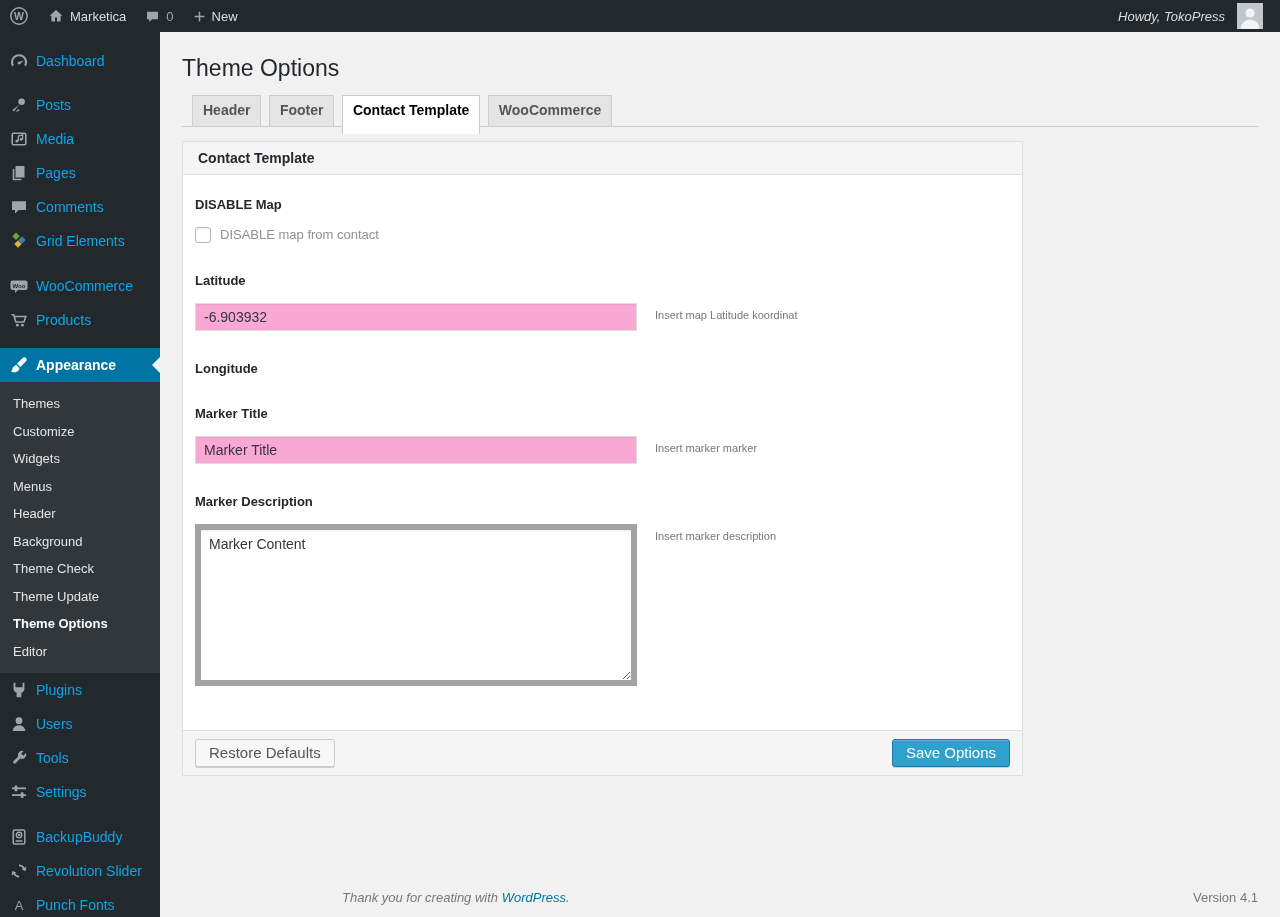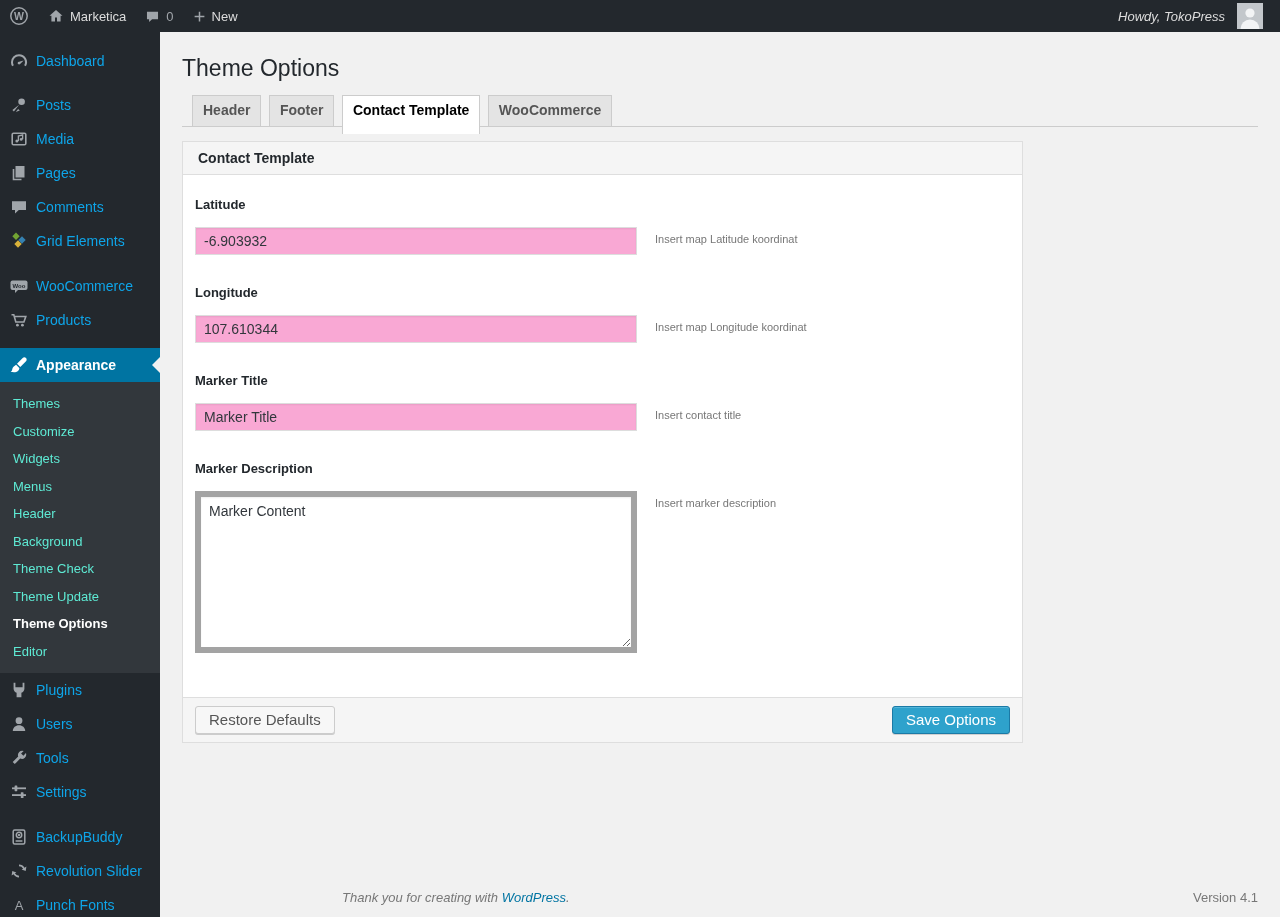--- a/index.html
+++ b/index.html
@@ -27,21 +27,21 @@
   }
   .mi { display:flex; align-items:center; height:34px; font-size:14px; color:#0ea5e9; cursor:pointer; position:relative; }
   .mi .ico { width:20px; height:20px; margin:0 7px 0 9px; display:flex; align-items:center; justify-content:center; flex:0 0 20px; }
   .mi.current { background:#0074a2; color:#fff; font-weight:600; }
   .mi.current::after {
     content:''; position:absolute; right:0; top:50%; margin-top:-8px;
     border:8px solid transparent; border-right-color:#f1f1f1;
   }
   .msep { height:10px; } .msep.s11 { height:11px; }
   .submenu { background:#32373c; padding:8px 0; }
-  .smi { height:27.5px; line-height:27.5px; padding-left:13px; font-size:13px; color:#5eead4; cursor:pointer; }
+  .smi { height:27.5px; line-height:27.5px; padding-left:13px; font-size:13px; color:#e5e5e5; cursor:pointer; }
   .smi.current { color:#fff; font-weight:bold; }
   
   .content { position:absolute; left:160px; top:32px; right:0; bottom:0; background:#f1f1f1; padding:0 22px; }
   h1.page-title { padding-top:22px; font-size:23px; font-weight:400; color:#23282d; line-height:1.3; }
   .nav-tabs { margin-top:10px; position:relative; height:33px; padding-left:10px; }
   .nav-tabs::after { content:''; position:absolute; left:0; right:0; bottom:0; height:1px; background:#ccc; }
   .nav-tab {
     position:relative; display:inline-block; margin:1px 3px 0 0; height:31px; line-height:29px;
     padding:0 10px; background:#e4e4e4; border:1px solid #ccc; border-bottom:none;
     font-size:14px; font-weight:600; color:#555; cursor:pointer; vertical-align:top; z-index:1;
@@ -338,42 +338,45 @@
     <span class="nav-tab">Footer</span>
     <span class="nav-tab active">Contact Template</span>
     <span class="nav-tab">WooCommerce</span>
   </div>
 
   <div class="panel">
     <div class="panel-header">Contact Template</div>
 
     <div class="panel-body">
 
+      <div class="field">
+        <div class="field-label">DISABLE Map</div>
+        <div class="checkbox-row">
+          <span class="checkbox"></span>
+          <span class="checkbox-label">DISABLE map from contact</span>
+        </div>
+      </div>
 
       <div class="field">
         <div class="field-label">Latitude</div>
         <div class="field-row">
           <input type="text" class="text-input" value="-6.903932" style="">
           <span class="desc">Insert map Latitude koordinat</span>
         </div>
       </div>
 
       <div class="field">
         <div class="field-label">Longitude</div>
-        <div class="field-row">
-          <input type="text" class="text-input" value="107.610344" style="">
-          <span class="desc">Insert map Longitude koordinat</span>
-        </div>
       </div>
 
       <div class="field">
         <div class="field-label">Marker Title</div>
         <div class="field-row">
           <input type="text" class="text-input" value="Marker Title" style="">
-          <span class="desc">Insert contact title</span>
+          <span class="desc">Insert marker marker</span>
         </div>
       </div>
 
       <div class="field" style="margin-bottom:0">
         <div class="field-label">Marker Description</div>
         <div class="field-row">
           <textarea class="textarea-input" style="">Marker Content</textarea>
           <span class="desc">Insert marker description</span>
         </div>
       </div>

